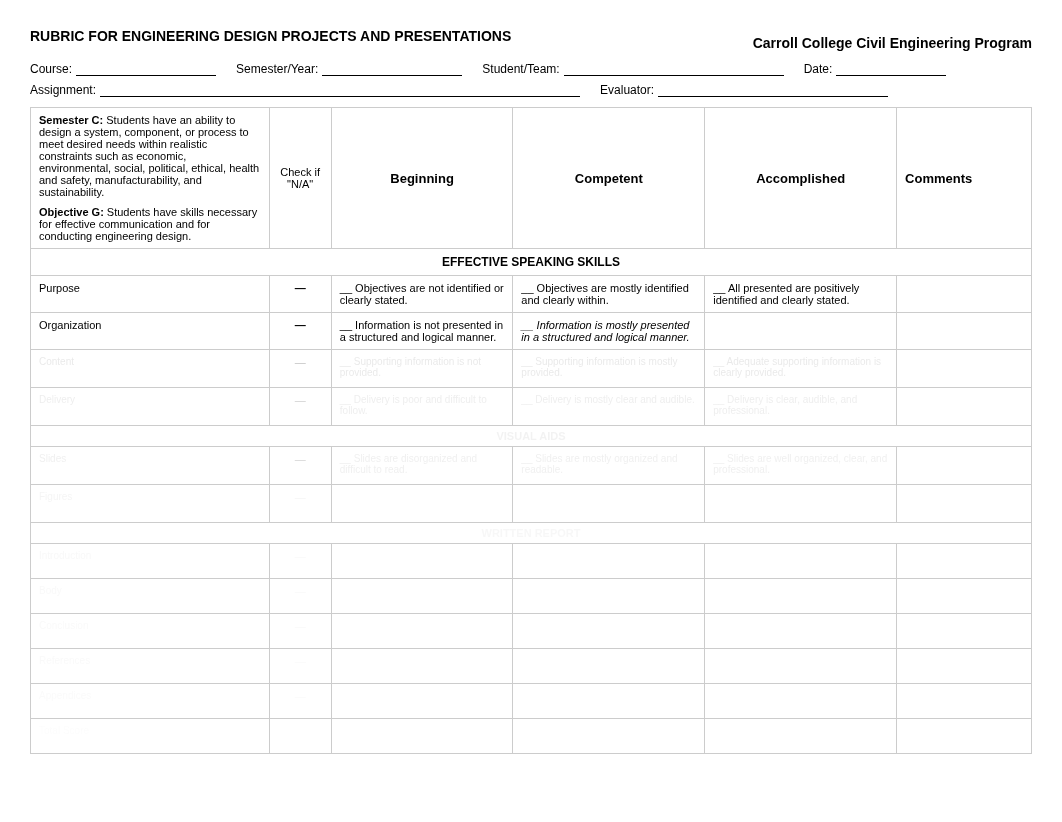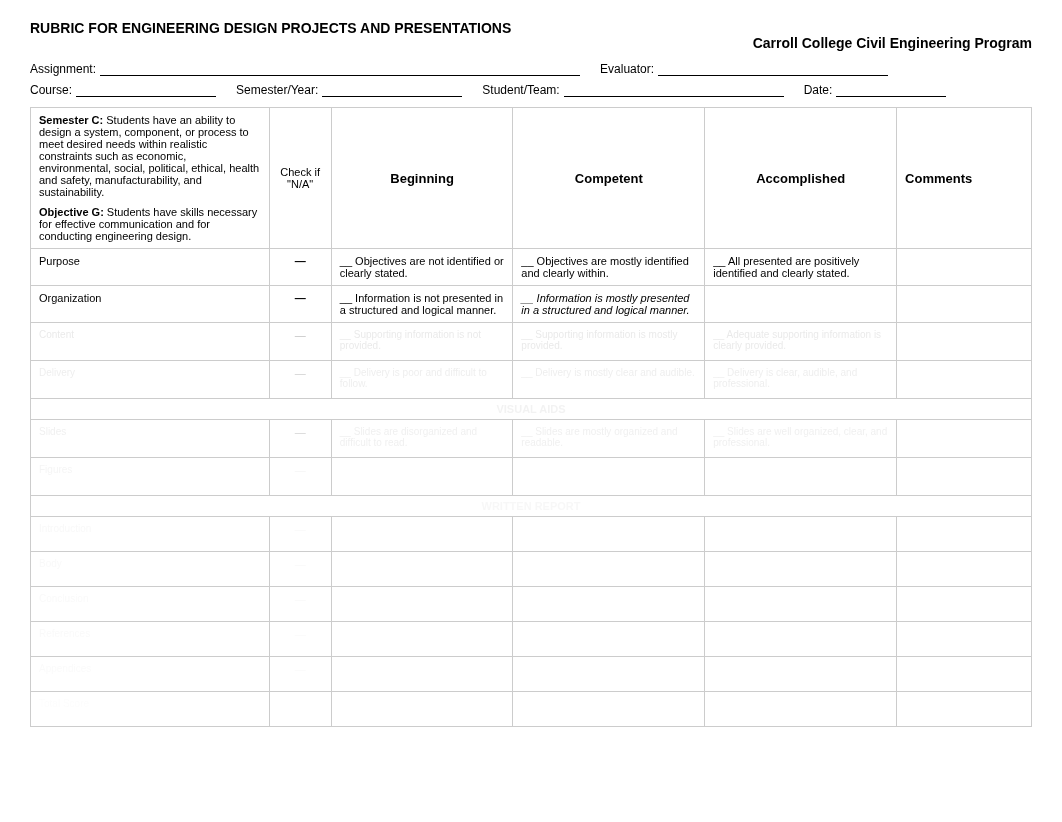--- a/index.html
+++ b/index.html
@@ -11,21 +11,21 @@
     }
     .page {
       width: 1062px;
       min-height: 822px;
       background: #fff;
       padding: 20px 30px;
     }
     .header-top {
       display: flex;
       justify-content: space-between;
-      align-items: flex-start;
+      align-items: center;
       margin-bottom: 10px;
     }
     .title {
       font-weight: bold;
       font-size: 14px;
     }
     .institution {
       font-weight: bold;
       font-size: 14px;
       margin-top: 15px;
@@ -74,45 +74,45 @@
 
 <div class="page">
 
   <div class="header-top">
     <span class="title">RUBRIC FOR ENGINEERING DESIGN PROJECTS AND PRESENTATIONS</span>
     <span class="institution">Carroll College Civil Engineering Program</span>
   </div>
 
   <div class="form-row">
     <div class="form-field">
+      <span>Course:</span>
+      <span class="underline" style="width:140px;">&nbsp;</span>
+    </div>
+    <div class="form-field">
+      <span>Semester/Year:</span>
+      <span class="underline" style="width:140px;">&nbsp;</span>
+    </div>
+    <div class="form-field">
+      <span>Student/Team:</span>
+      <span class="underline" style="width:220px;">&nbsp;</span>
+    </div>
+    <div class="form-field">
+      <span>Date:</span>
+      <span class="underline" style="width:110px;">&nbsp;</span>
+    </div>
+  </div>
+
+  <div class="form-row">
+    <div class="form-field">
       <span>Assignment:</span>
       <span class="underline" style="width:480px;">&nbsp;</span>
     </div>
     <div class="form-field">
       <span>Evaluator:</span>
       <span class="underline" style="width:230px;">&nbsp;</span>
-    </div>
-  </div>
-
-  <div class="form-row">
-    <div class="form-field">
-      <span>Course:</span>
-      <span class="underline" style="width:140px;">&nbsp;</span>
-    </div>
-    <div class="form-field">
-      <span>Semester/Year:</span>
-      <span class="underline" style="width:140px;">&nbsp;</span>
-    </div>
-    <div class="form-field">
-      <span>Student/Team:</span>
-      <span class="underline" style="width:220px;">&nbsp;</span>
-    </div>
-    <div class="form-field">
-      <span>Date:</span>
-      <span class="underline" style="width:110px;">&nbsp;</span>
     </div>
   </div>
 
   <table class="rubric-table">
     <colgroup>
       <col class="col-objective">
       <col class="col-check">
       <col class="col-beginning">
       <col class="col-competent">
       <col class="col-accomplished">
@@ -141,20 +141,25 @@
         <span>Competent</span>
       </td>
       <td style="text-align:center; border:1px solid #ccc; padding:60px 8px; font-weight:bold; font-size:13px; vertical-align:middle;">
         <span>Accomplished</span>
       </td>
       <td style="text-align:left; border:1px solid #ccc; padding:60px 8px; font-weight:bold; font-size:13px; vertical-align:middle;">
         <span>Comments</span>
       </td>
     </tr>
 
+    <tr>
+      <td colspan="6" style="text-align:center; font-weight:bold; font-size:12px; border:1px solid #ccc; padding:6px; background:#fff;">
+        <span>EFFECTIVE SPEAKING SKILLS</span>
+      </td>
+    </tr>
 
     <tr>
       <td style="border:1px solid #ccc; padding:6px 8px;">
         <span>Purpose</span>
       </td>
       <td class="check-cell" style="border:1px solid #ccc; padding:6px 8px; text-align:center;">
         <span class="dash">—</span>
       </td>
       <td style="border:1px solid #ccc; padding:6px 8px;">
         <span>__ Objectives are not identified or clearly stated.</span>

